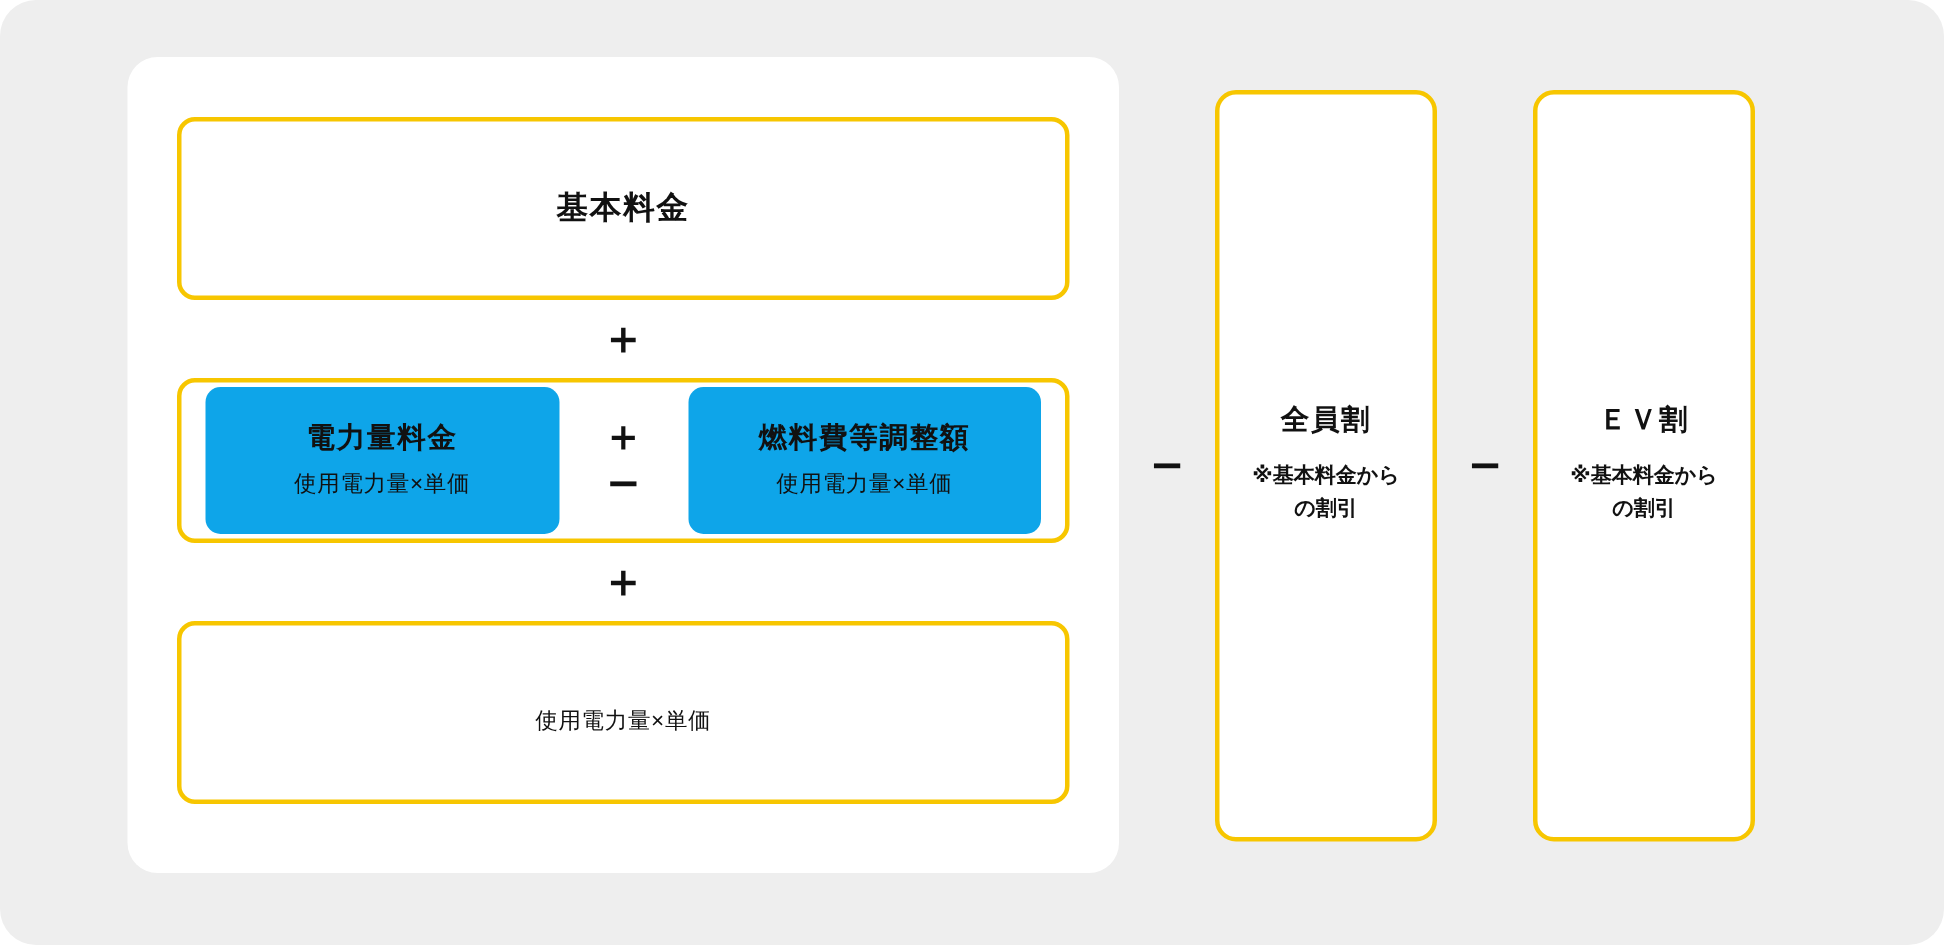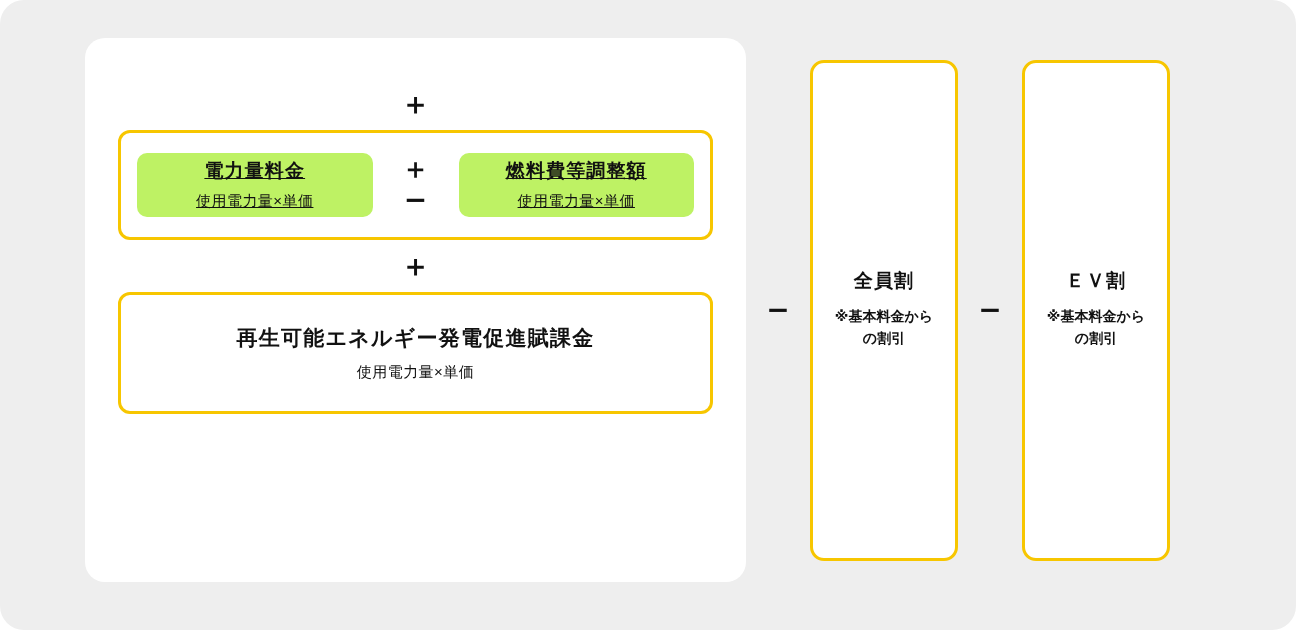--- a/index.html
+++ b/index.html
@@ -120,28 +120,27 @@
     color: #111111;
   }
   .op-plusminus .sym-minus {
     margin-top: 4px;
   }
 
   
   .grey-box {
     box-sizing: border-box;
     width: 236px;
-    height: 64px;
-    background: #bef264;
+    height: 98px;
+    background: #0ea5e9;
     border-radius: 10px;
     display: flex;
     flex-direction: column;
     align-items: center;
     justify-content: center;
-    text-decoration: underline;
   }
   .grey-box .box-title {
     font-size: 19px;
   }
   .grey-box .box-sub {
     font-size: 15px;
     margin-top: 10px;
   }
 
   
@@ -199,20 +198,23 @@
     align-items: center;
   }
 </style>
 </head>
 <body>
 
 <div class="stage">
 
   <div class="formula-card">
 
+    <div class="charge-box box-basic">
+      <div class="box-title">基本料金</div>
+    </div>
 
     <div class="op-plus">＋</div>
 
     <div class="charge-box box-energy">
 
       <div class="grey-box">
         <div class="box-title">電力量料金</div>
         <div class="box-sub">使用電力量×単価</div>
       </div>
 
@@ -224,21 +226,20 @@
       <div class="grey-box">
         <div class="box-title">燃料費等調整額</div>
         <div class="box-sub">使用電力量×単価</div>
       </div>
 
     </div>
 
     <div class="op-plus">＋</div>
 
     <div class="charge-box box-renewable">
-      <div class="box-title">再生可能エネルギー発電促進賦課金</div>
       <div class="box-sub">使用電力量×単価</div>
     </div>
 
   </div>
 
   <div class="right-group">
 
     <div class="minus-sep">−</div>
 
     <div class="discount-panel">

